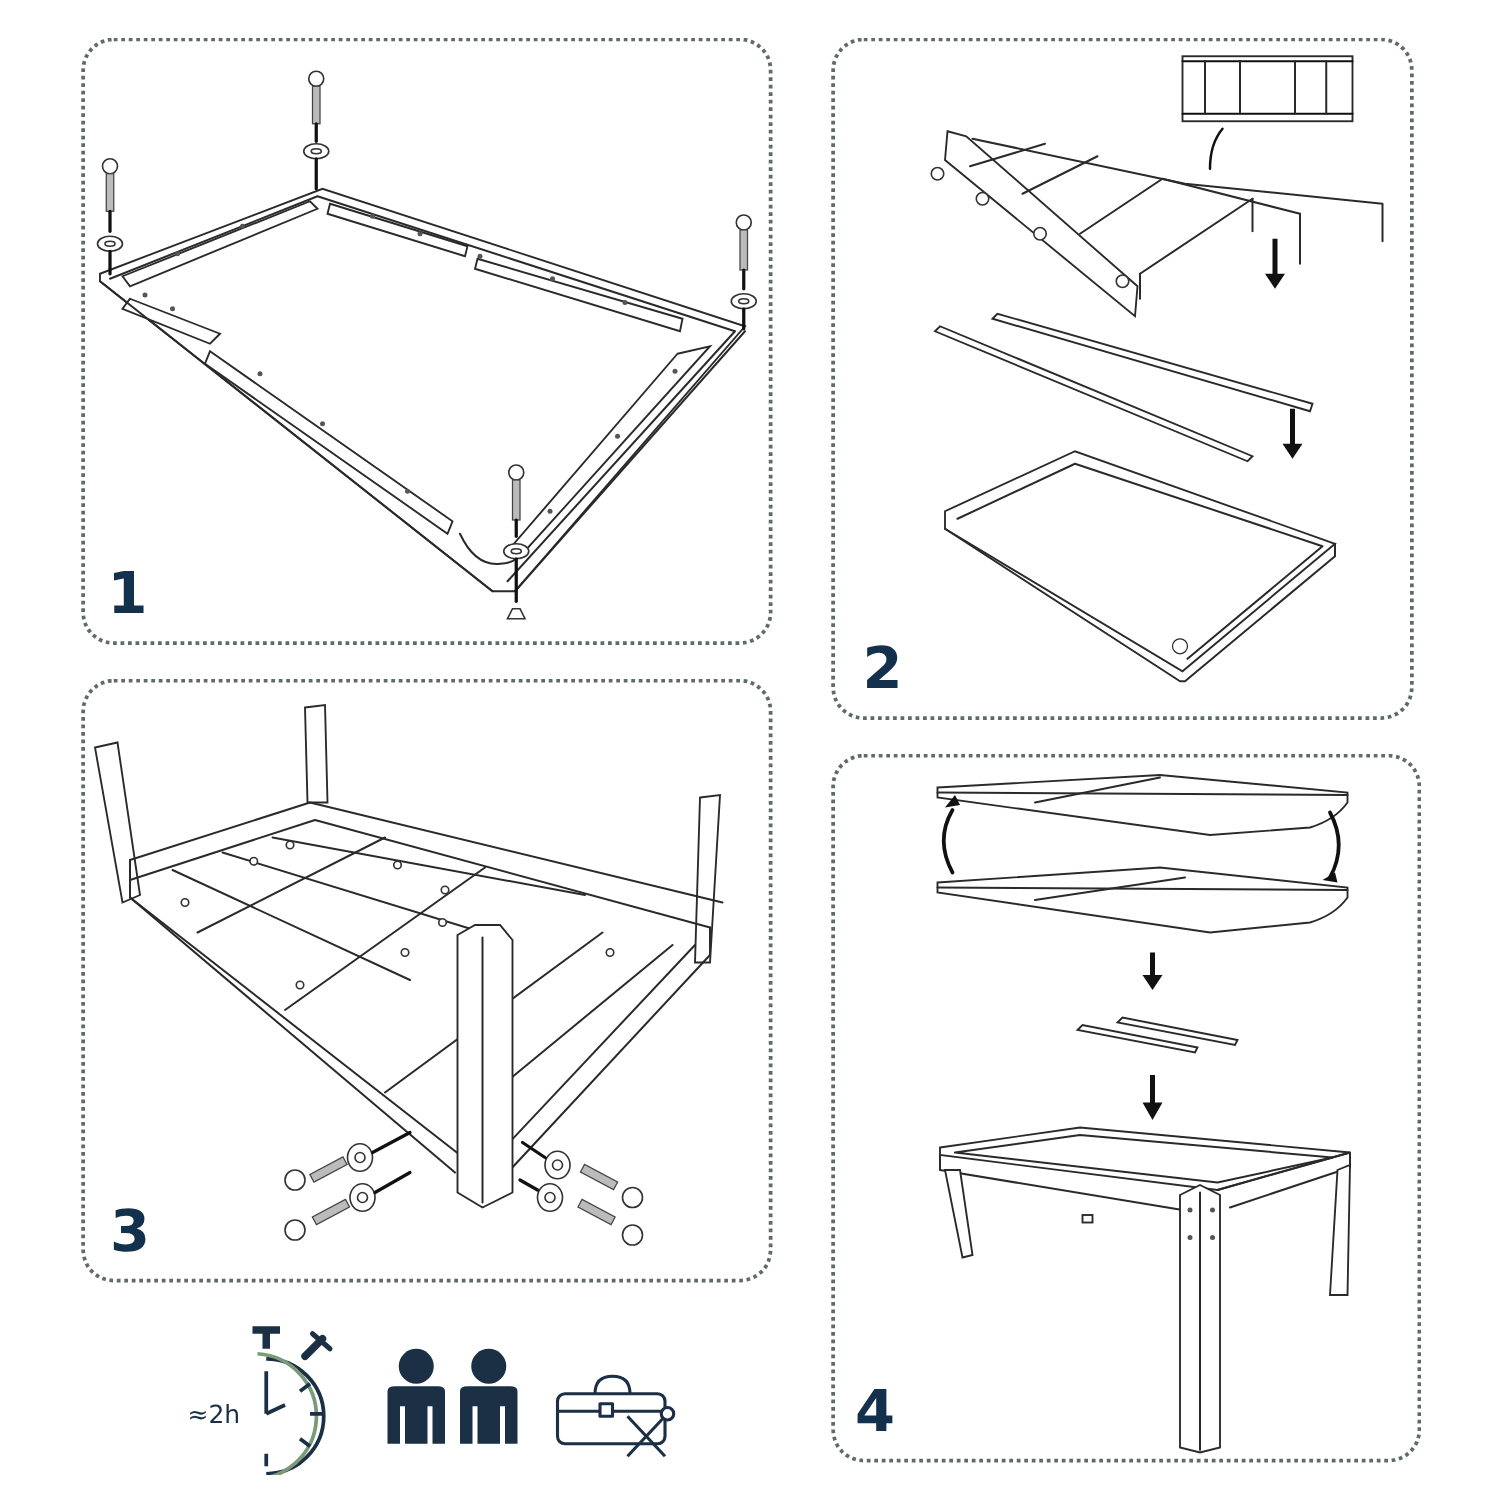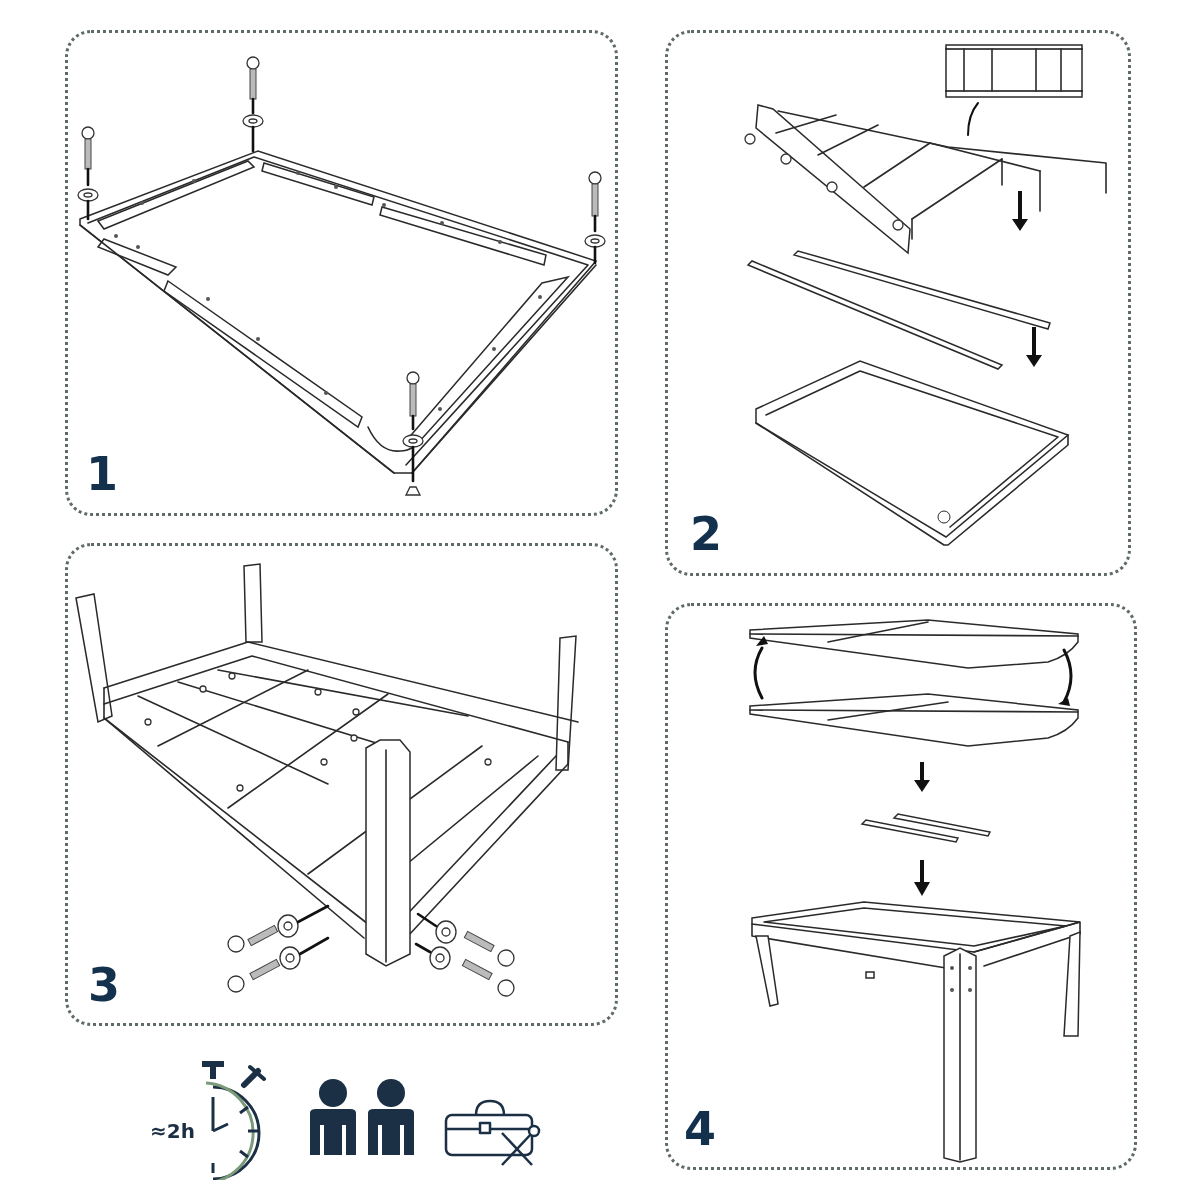--- a/index.html
+++ b/index.html
@@ -9,21 +9,21 @@
   .step-num { position:absolute; font-family:"DejaVu Sans", sans-serif; font-weight:bold; font-size:46px; color:#13314d; line-height:1; }
   .ln { fill:none; stroke:#2a2a2a; stroke-width:1.6; stroke-linejoin:round; stroke-linecap:round; }
   .lnT { fill:none; stroke:#2a2a2a; stroke-width:1; }
   .lnB { fill:none; stroke:#111; stroke-width:2.6; stroke-linecap:round; }
   .fillw { fill:#fff; stroke:#2a2a2a; stroke-width:1.5; }
   .bolt { fill:#fff; stroke:#333; stroke-width:1.3; }
   .thread { fill:#bbb; stroke:#444; stroke-width:1; }
   .arrow { fill:#111; }
   .dot { fill:#555; }
   #footer { position:absolute; left:140px; top:1045px; width:420px; height:135px; }
-  .time-label { position:absolute; left:10px; top:74px; font-size:20px; font-weight:bold; color:#1b2f45; }
+  .time-label { position:absolute; left:10px; top:74px; font-size:20px; font-weight:normal; color:#1b2f45; }
 </style>
 </head>
 <body>
 
 <div class="panel" style="left:65px; top:30px; width:553px; height:486px;">
   <svg width="553" height="486">
 
     <polygon class="fillw" points="12,186 190,118 528,228 344,440 326,440 12,192"></polygon>
     <polyline class="ln" points="20,190 186,124 520,232 338,432"></polyline>
 

